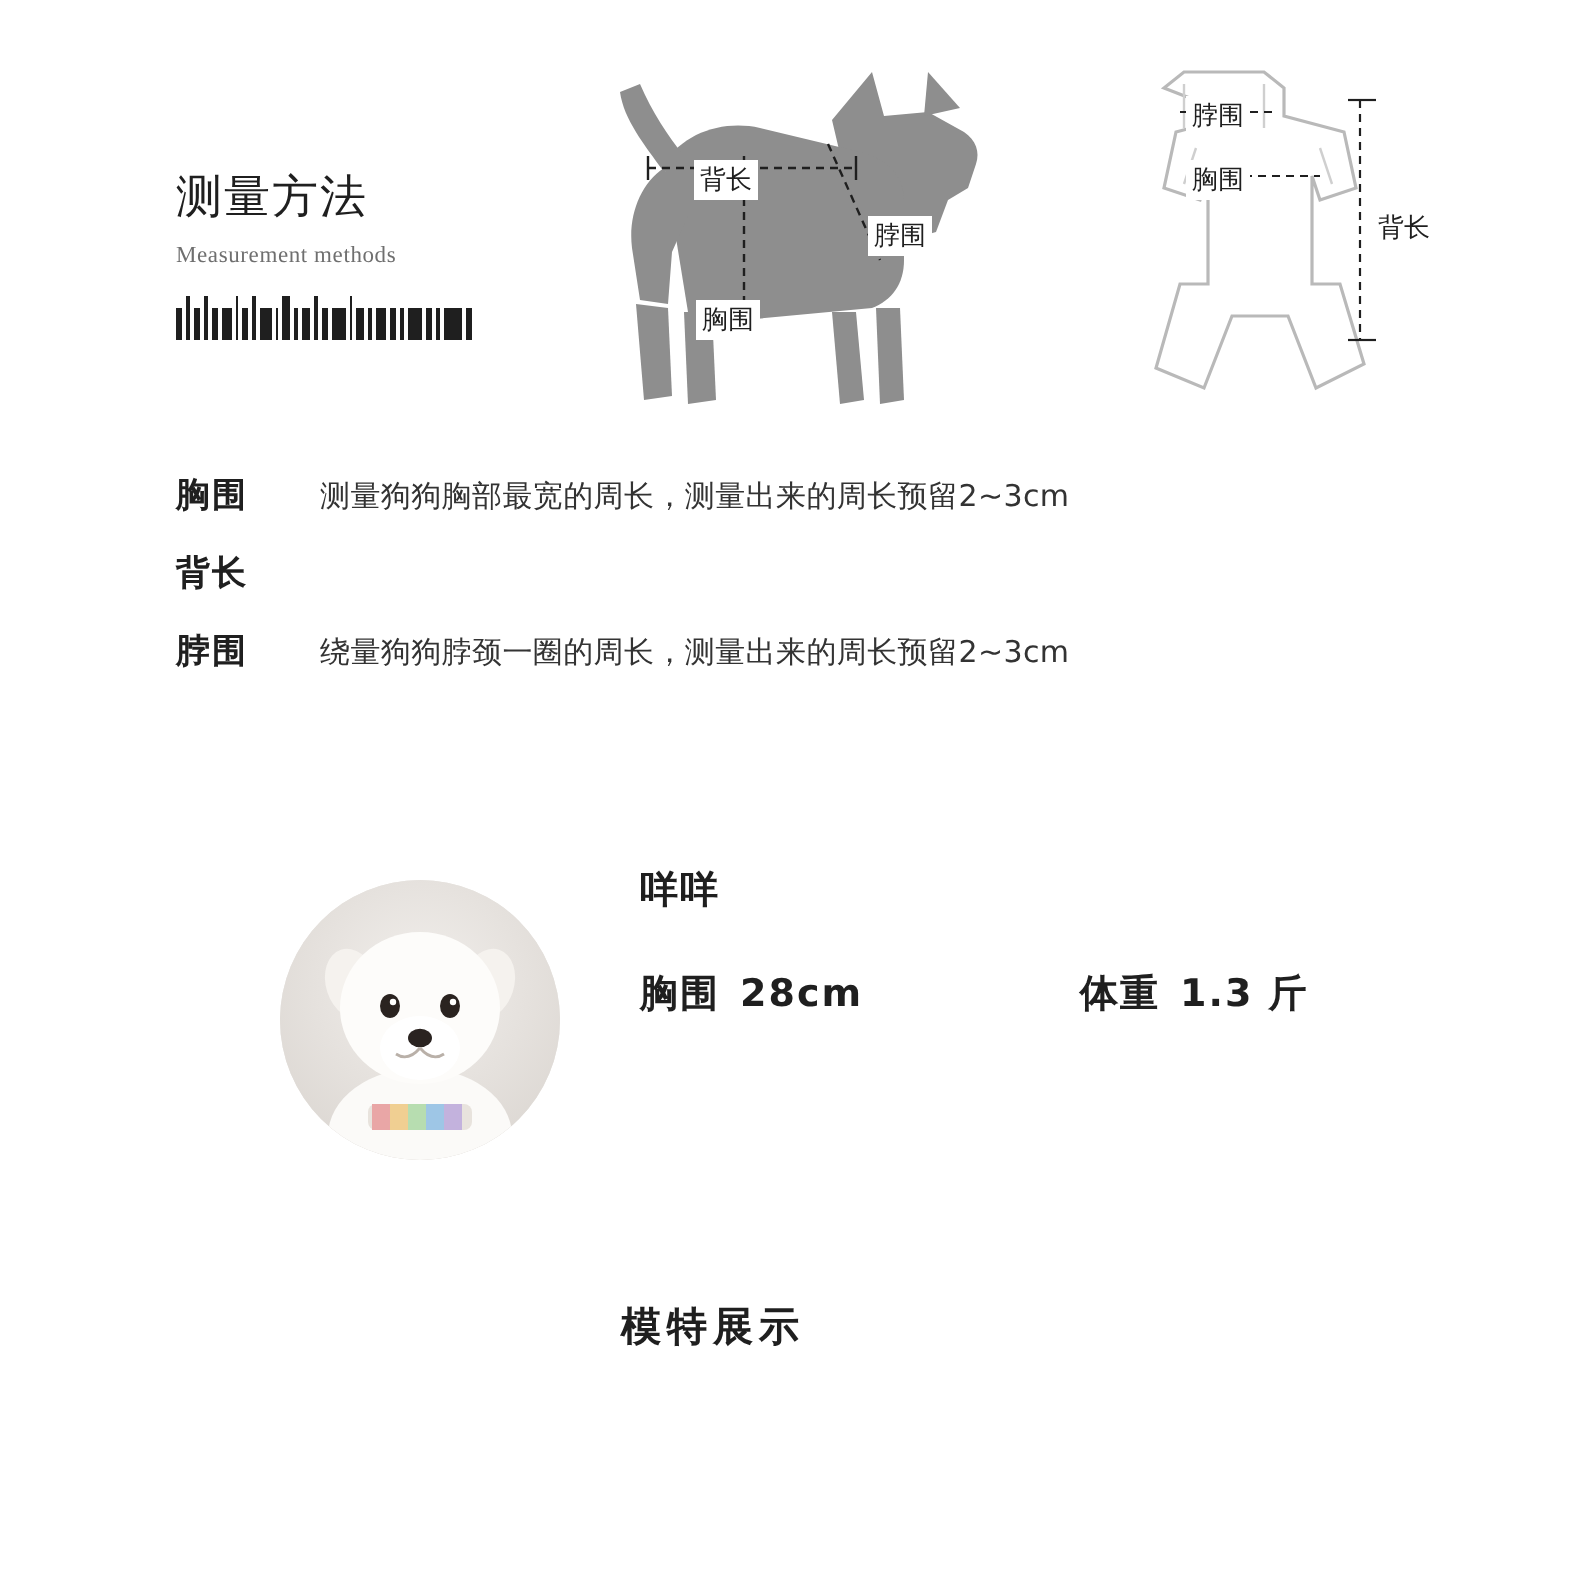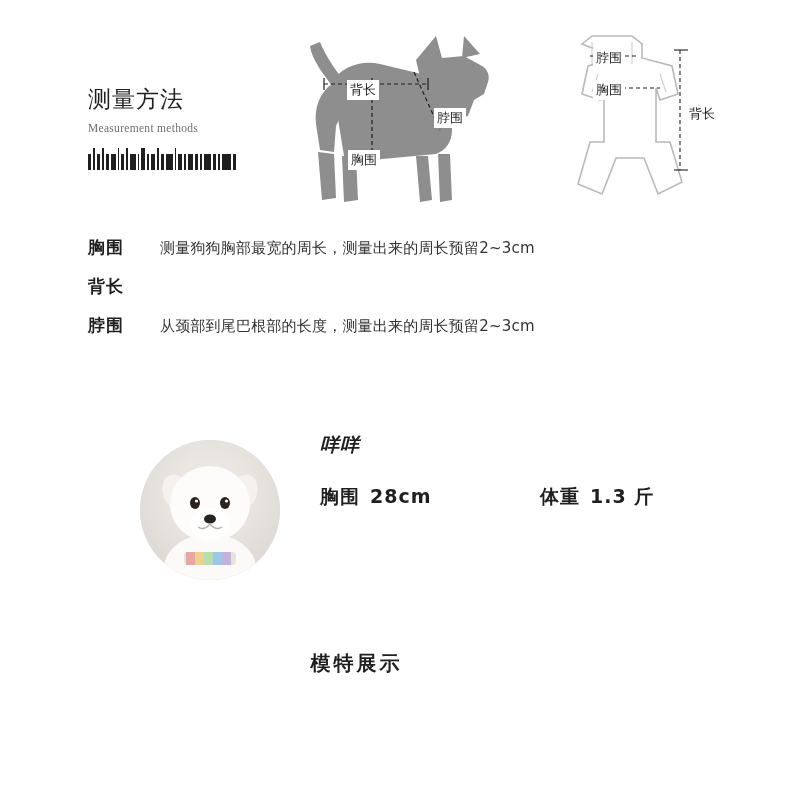--- a/index.html
+++ b/index.html
@@ -119,21 +119,20 @@
     left: 320px;
     top: 432px;
     width: 400px;
   }
   .pet-name {
     font-size: 19px;
     font-weight: bold;
     color: #1f1f1f;
     letter-spacing: 1px;
     margin-bottom: 26px;
-    font-style: italic;
   }
   .stat-grid {
     display: grid;
     grid-template-columns: 220px 1fr;
     font-size: 19px;
     color: #1f1f1f;
     letter-spacing: 1px;
   }
   .stat-item { white-space: nowrap; }
   .stat-item .lbl { font-weight: bold; margin-right: 10px; }
@@ -274,21 +273,21 @@
 <div class="defs">
   <div class="def-row">
     <span class="def-term">胸围</span>
     <span class="def-desc">测量狗狗胸部最宽的周长，测量出来的周长预留2~3cm</span>
   </div>
   <div class="def-row">
     <span class="def-term">背长</span>
   </div>
   <div class="def-row">
     <span class="def-term">脖围</span>
-    <span class="def-desc">从颈部到尾巴根部的长度，测量出来的周长预留2~3cm</span>
+    <span class="def-desc">绕量狗狗脖颈一圈的周长，测量出来的周长预留2~3cm</span>
   </div>
 </div>
 
 <div class="profile-photo">
   <svg width="140" height="140" viewBox="0 0 140 140" xmlns="http://www.w3.org/2000/svg">
     <defs>
       <radialGradient id="bg" cx="50%" cy="38%" r="75%">
         <stop offset="0%" stop-color="#f2efec"></stop>
         <stop offset="100%" stop-color="#d9d4cf"></stop>
       </radialGradient>

